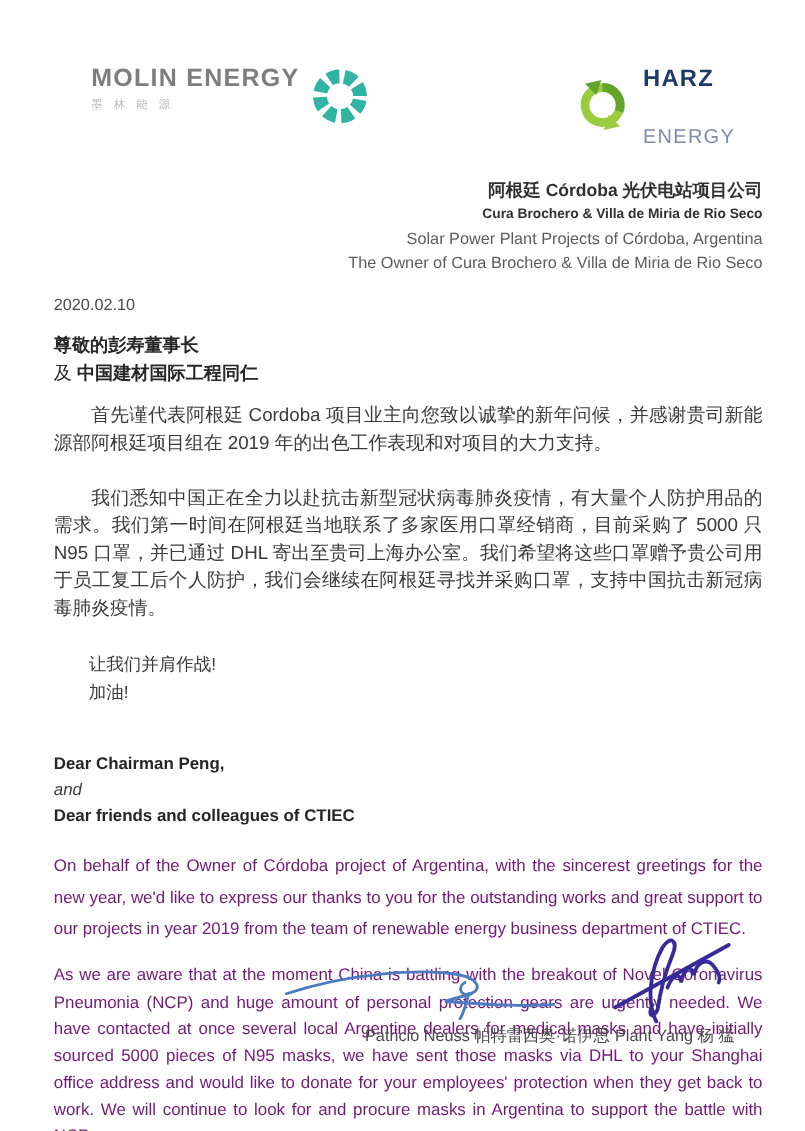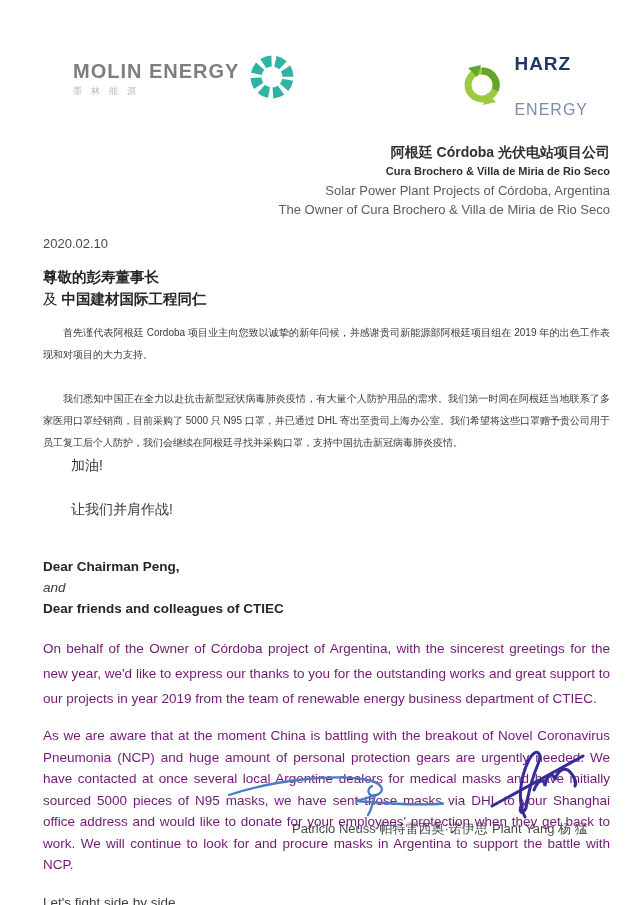--- a/index.html
+++ b/index.html
@@ -11,21 +11,21 @@
     color:#3d3d3d;
     overflow:hidden;
     box-sizing:border-box;
     padding:0 34px 0 43px;
   }
   
   .header{
     display:flex;justify-content:space-between;align-items:flex-start;
     margin-top:52px;
   }
-  .logo-molin{display:flex;align-items:center;margin-left:30px;}
+  .logo-molin{display:flex;align-items:flex-start;margin-left:30px;}
   .molin-text{display:flex;flex-direction:column;margin-right:8px;}
   .molin-name{
     font-size:20px;font-weight:bold;letter-spacing:1px;
     color:#7e7e7e;line-height:22px;
   }
   .molin-cn{
     font-size:9px;color:#b9b9b9;letter-spacing:9px;margin-top:3px;
   }
   .logo-harz{display:flex;align-items:center;margin-right:22px;margin-top:2px;}
   .harz-text{display:flex;flex-direction:column;margin-left:9px;gap:28px;}
@@ -34,21 +34,21 @@
   
   .recipient{text-align:right;margin-top:24px;line-height:19px;}
   .r-cn{font-size:14px;font-weight:bold;color:#303030;}
   .r-en-bold{font-size:11px;font-weight:bold;color:#303030;}
   .r-gray{font-size:13px;color:#5c5c5c;}
   .date{text-align:left;font-size:13px;color:#4a4a4a;margin-top:17px;}
   
   .cn-salute{margin-top:15px;font-size:14.5px;line-height:22px;color:#262626;}
   .cn-salute .b{font-weight:bold;}
   .cn-para{
-    font-size:10px;line-height:22px;color:#3a3a3a;
+    font-size:15px;line-height:22px;color:#3a3a3a;
     text-align:justify;text-indent:2em;margin:0;
   }
   .cn-para.p1{margin-top:12px;}
   .cn-para.p2{margin-top:22px;}
   .cn-slogan{font-size:14px;line-height:22px;color:#3a3a3a;text-indent:2em;}
   .cn-slogan.first{margin-top:22px;}
   
   .en-salute{margin-top:36px;font-size:13.5px;line-height:21px;color:#262626;}
   .en-salute .b{font-weight:bold;}
   .en-salute .i{font-style:italic;font-weight:normal;color:#3d3d3d;}
@@ -108,22 +108,22 @@
   <div class="date">2020.02.10</div>
 
   <div class="cn-salute">
     <div class="b">尊敬的彭寿董事长</div>
     <div><span>及 </span><span class="b">中国建材国际工程同仁</span></div>
   </div>
 
   <p class="cn-para p1">首先谨代表阿根廷 Cordoba 项目业主向您致以诚挚的新年问候，并感谢贵司新能源部阿根廷项目组在 2019 年的出色工作表现和对项目的大力支持。</p>
   <p class="cn-para p2">我们悉知中国正在全力以赴抗击新型冠状病毒肺炎疫情，有大量个人防护用品的需求。我们第一时间在阿根廷当地联系了多家医用口罩经销商，目前采购了 5000 只 N95 口罩，并已通过 DHL 寄出至贵司上海办公室。我们希望将这些口罩赠予贵公司用于员工复工后个人防护，我们会继续在阿根廷寻找并采购口罩，支持中国抗击新冠病毒肺炎疫情。</p>
 
+  <div class="cn-slogan first">让我们并肩作战!</div>
   <div class="cn-slogan">加油!</div>
-  <div class="cn-slogan first">让我们并肩作战!</div>
 
   <div class="en-salute">
     <div class="b">Dear Chairman Peng,</div>
     <div class="i">and</div>
     <div class="b">Dear friends and colleagues of CTIEC</div>
   </div>
 
   <p class="en-para p1">On behalf of the Owner of Córdoba project of Argentina, with the sincerest greetings for the new year, we'd like to express our thanks to you for the outstanding works and great support to our projects in year 2019 from the team of renewable energy business department of CTIEC.</p>
   <p class="en-para p2">As we are aware that at the moment China is battling with the breakout of Novel Coronavirus Pneumonia (NCP) and huge amount of personal protection gears are urgently needed. We have contacted at once several local Argentine dealers for medical masks and have initially sourced 5000 pieces of N95 masks, we have sent those masks via DHL to your Shanghai office address and would like to donate for your employees' protection when they get back to work. We will continue to look for and procure masks in Argentina to support the battle with NCP.</p>
 

